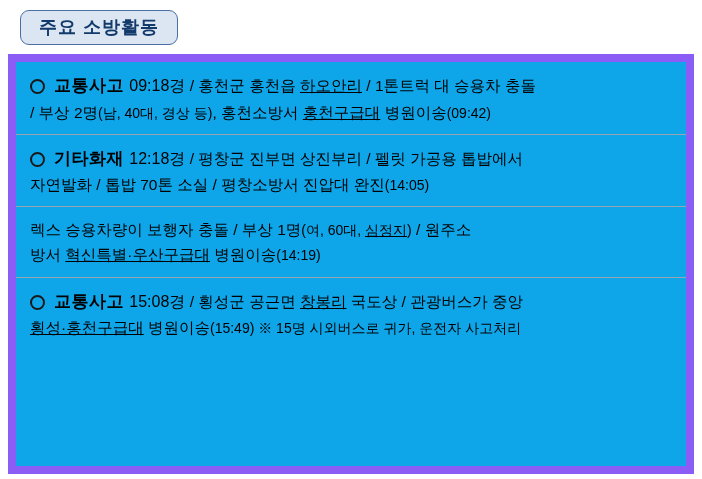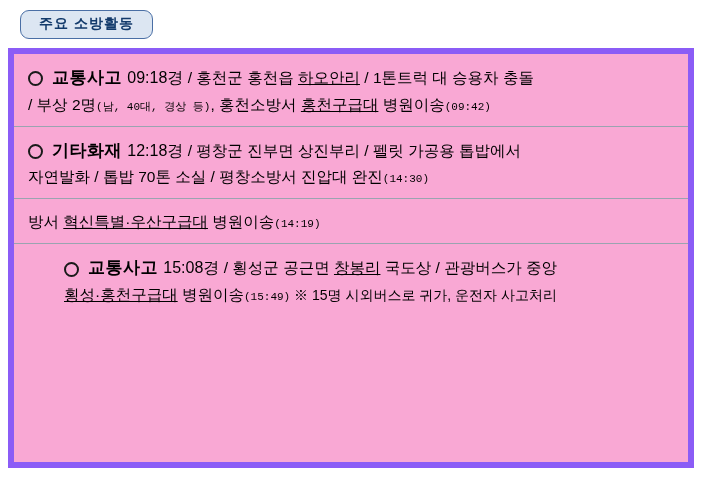--- a/index.html
+++ b/index.html
@@ -25,42 +25,41 @@
   
   .header-wrap {
     padding: 10px 0 0 20px;
   }
   .header-badge {
     display: inline-block;
     background: #dce6f2;
     border: 1px solid #4a6fa5;
     border-radius: 9px;
     padding: 4px 18px 5px 18px;
-    font-size: 14px;
+    font-size: 18px;
     font-weight: bold;
     color: #123a6b;
     letter-spacing: 1px;
   }
 
   
   .content-box {
     margin: 9px 8px 0 8px;
-    border: 6px solid #8b5cf6;
+    border: 8px solid #8b5cf6;
     box-sizing: border-box;
     height: 420px;
-    background: #f9a8d4;
+    background: #0ea5e9;
   }
 
   .entry {
     padding: 10px 12px 9px 14px;
     border-bottom: 1px solid #9aa4b0;
   }
   .entry:last-child {
     border-bottom: none;
-    margin-left: 36px;
   }
 
   .entry-line {
     display: block;
     font-size: 15.5px;
     line-height: 1.62;
     color: #000000;
     white-space: nowrap;
   }
 
@@ -78,22 +77,21 @@
 
   .cat {
     font-weight: bold;
     font-size: 17px;
     letter-spacing: 0.5px;
   }
   .time {
     font-size: 16px;
   }
   .small {
-    font-size: 11px;
-    font-family: Liberation Mono, monospace;
+    font-size: 14px;
   }
   .u {
     text-decoration: underline;
   }
   .line2 {
     padding-left: 0px;
   }
   .note {
     font-size: 14px;
   }
@@ -107,23 +105,24 @@
     <div class="header-badge">주요 소방활동</div>
   </div>
 
   <div class="content-box" id="entries-root">
   <div class="entry">
         <span class="entry-line"><span class="bullet-icon"></span><span class="cat">교통사고 </span><span class="time">09:18경  </span><span>/ </span><span>홍천군 홍천읍 </span><span class="u">하오안리</span><span> / 1톤트럭 대 승용차 충돌</span></span>
         <span class="entry-line line2"><span>/ 부상 2명</span><span class="small">(남, 40대, 경상 등)</span><span>, 홍천소방서 </span><span class="u">홍천구급대</span><span> 병원이송</span><span class="small">(09:42)</span></span>
       </div>
       <div class="entry">
         <span class="entry-line"><span class="bullet-icon"></span><span class="cat">기타화재 </span><span class="time">12:18경  </span><span>/ 평창군 진부면 상진부리 / 펠릿 가공용 톱밥에서</span></span>
-        <span class="entry-line line2"><span>자연발화 / 톱밥 70톤 소실 / 평창소방서 진압대 완진</span><span class="small">(14:30)</span></span>
+        <span class="entry-line line2"><span>자연발화 / 톱밥 70톤 소실 / 평창소방서 진압대 완진</span><span class="small">(14:05)</span></span>
       </div>
       <div class="entry">
+        <span class="entry-line line2"><span>렉스 승용차량이 보행자 충돌 / 부상 1명</span><span class="small">(여, 60대, </span><span class="small u">심정지</span><span class="small">)</span><span> / 원주소</span></span>
         <span class="entry-line line2"><span>방서 </span><span class="u">혁신특별·우산구급대</span><span> 병원이송</span><span class="small">(14:19)</span></span>
       </div>
       <div class="entry">
         <span class="entry-line"><span class="bullet-icon"></span><span class="cat">교통사고 </span><span class="time">15:08경  </span><span>/ 횡성군 공근면 </span><span class="u">창봉리</span><span> 국도상 / 관광버스가 중앙</span></span>
         <span class="entry-line line2"><span class="u">횡성·홍천구급대</span><span> 병원이송</span><span class="small">(15:49)</span><span class="note">   ※ 15명 시외버스로 귀가, 운전자 사고처리</span></span>
       </div>
     </div>
 
 </div>
 

